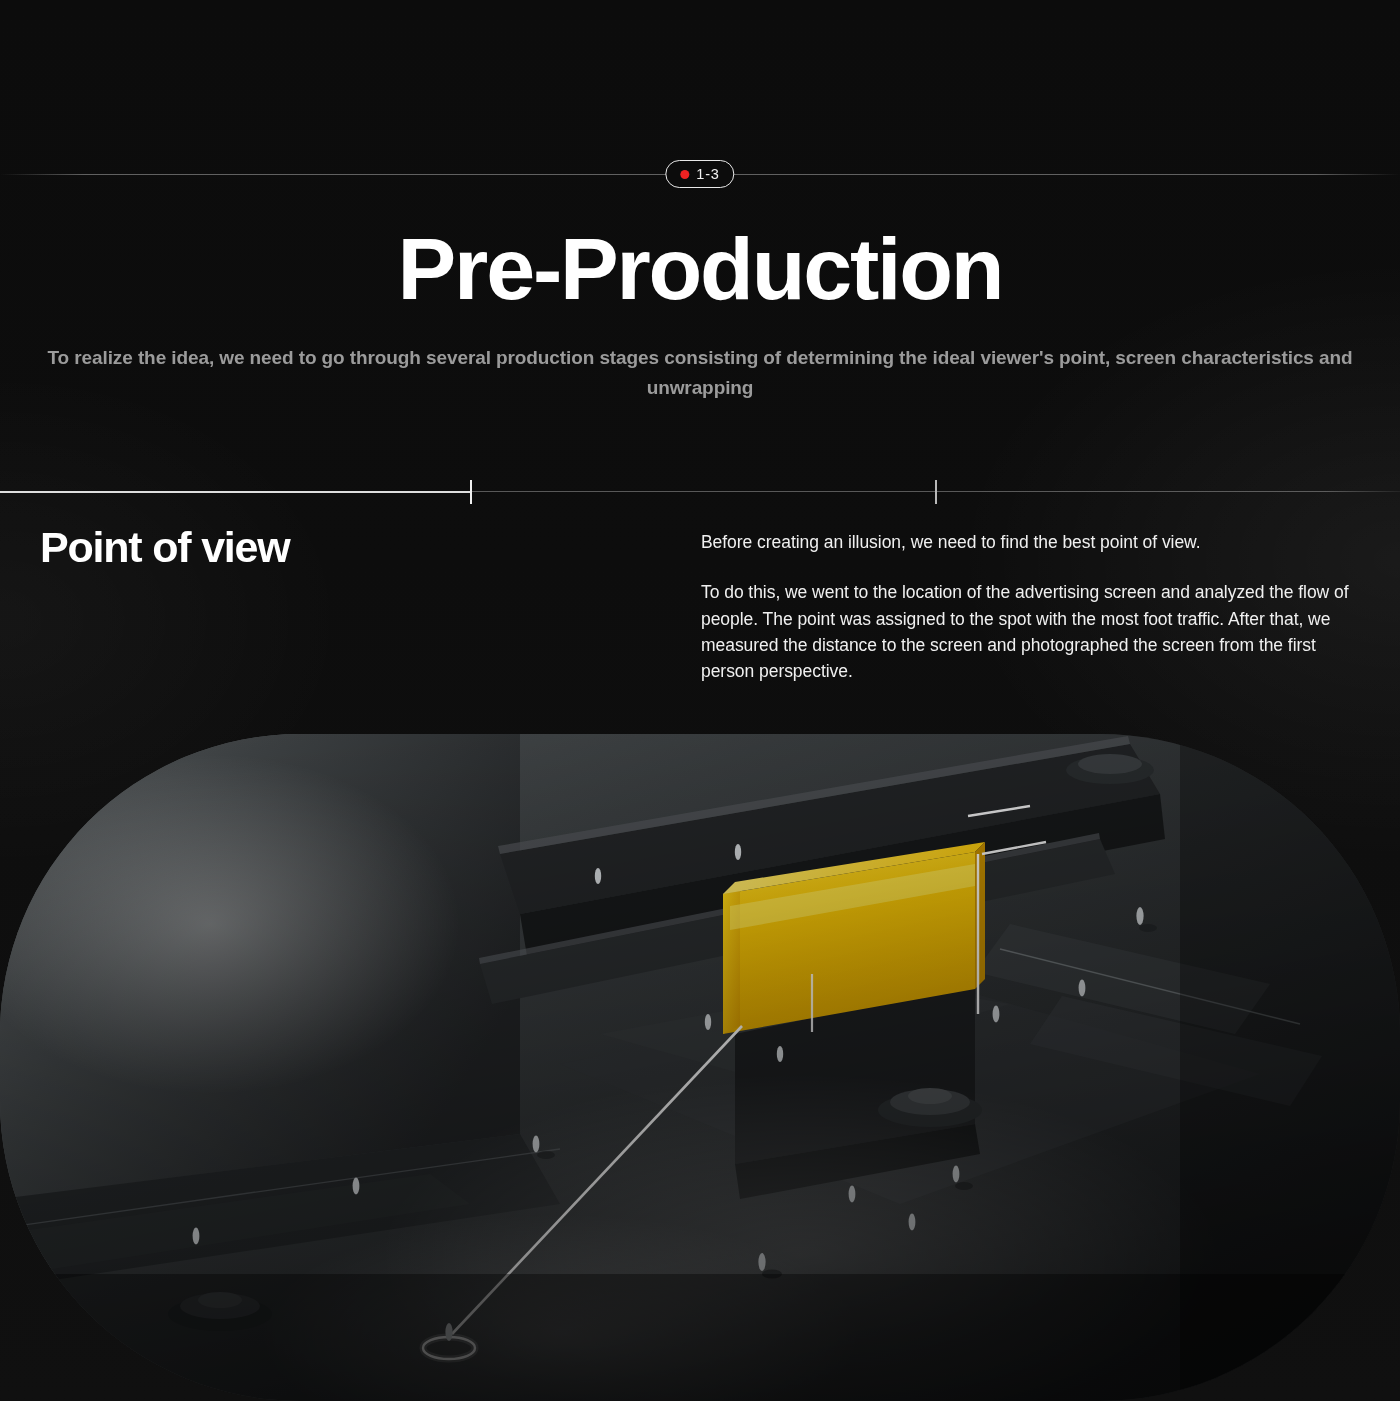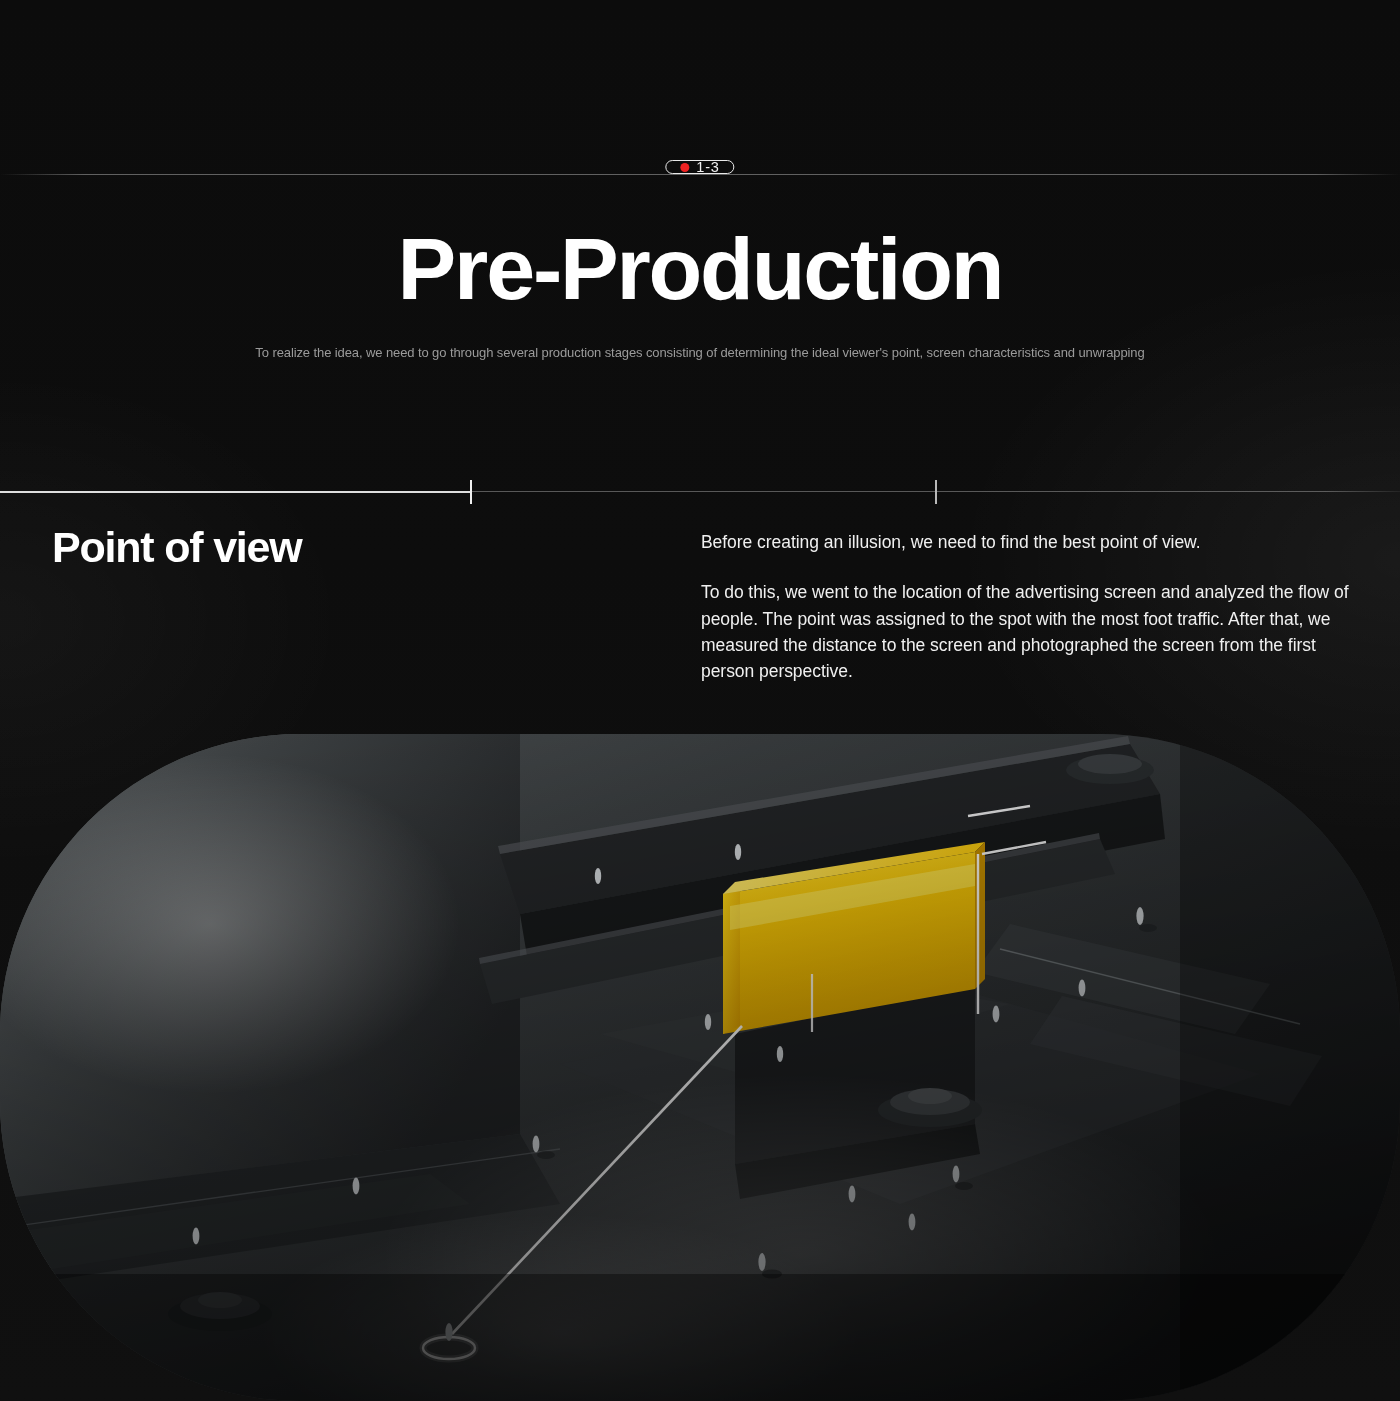--- a/index.html
+++ b/index.html
@@ -20,40 +20,40 @@
   }
 
   
   .top-rule {
     position:absolute; left:0; top:174px; width:1400px; height:1px;
     background:linear-gradient(90deg, rgba(160,160,160,0.0) 0%, rgba(165,165,165,0.55) 6%, rgba(165,165,165,0.55) 94%, rgba(160,160,160,0.0) 100%);
   }
   .badge {
     position:absolute; left:50%; top:160px; transform:translateX(-50%);
     display:flex; align-items:center; gap:7px;
-    height:14px; padding:0 14px;
+    height:28px; padding:0 14px;
     border:1.4px solid #e9e9e9; border-radius:14px;
     background:#0c0c0c;
     z-index:3;
   }
   .badge-dot { width:9px; height:9px; border-radius:50%; background:#ef2222; flex:none; }
   .badge-text {
     color:#f2f2f2; font-size:14.5px; letter-spacing:0.8px; font-weight:400; white-space:nowrap;
   }
 
   
   .hero { position:absolute; left:0; top:192px; width:1400px; text-align:center; }
   .hero-title {
     font-size:88px; line-height:1.0; font-weight:700; color:#ffffff;
     letter-spacing:-2.2px;
     margin-top:33px;
   }
   .hero-sub {
     margin-top:30px;
-    font-size:13px; line-height:1.58; color:#9b9b9b; font-weight:400;
+    font-size:19px; line-height:1.58; color:#9b9b9b; font-weight:700;
     letter-spacing:-0.1px;
   }
 
   
   .mid-rule-wrap { position:absolute; left:0; top:491px; width:1400px; height:1px; }
   .mid-rule-a {
     position:absolute; left:0; top:0; width:470px; height:1.5px;
     background:rgba(240,240,240,0.92);
   }
   .mid-rule-b {
@@ -62,21 +62,21 @@
   }
   .tick {
     position:absolute; top:-11px; width:1.6px; height:24px;
     background:#efefef;
   }
   .tick.t1 { left:470px; }
   .tick.t2 { left:935px; background:#b9b9b9; }
 
   
   .section-head {
-    position:absolute; left:52px; top:523px;
+    position:absolute; left:40px; top:523px;
     font-size:43px; font-weight:700; color:#ffffff; letter-spacing:-1.2px;
   }
   .section-body {
     position:absolute; left:701px; top:529px; width:660px;
     color:#f0f0f0;
   }
   .section-body p {
     font-size:17.5px; line-height:1.5; letter-spacing:-0.05px; font-weight:400;
   }
   .section-body p + p { margin-top:24px; }

